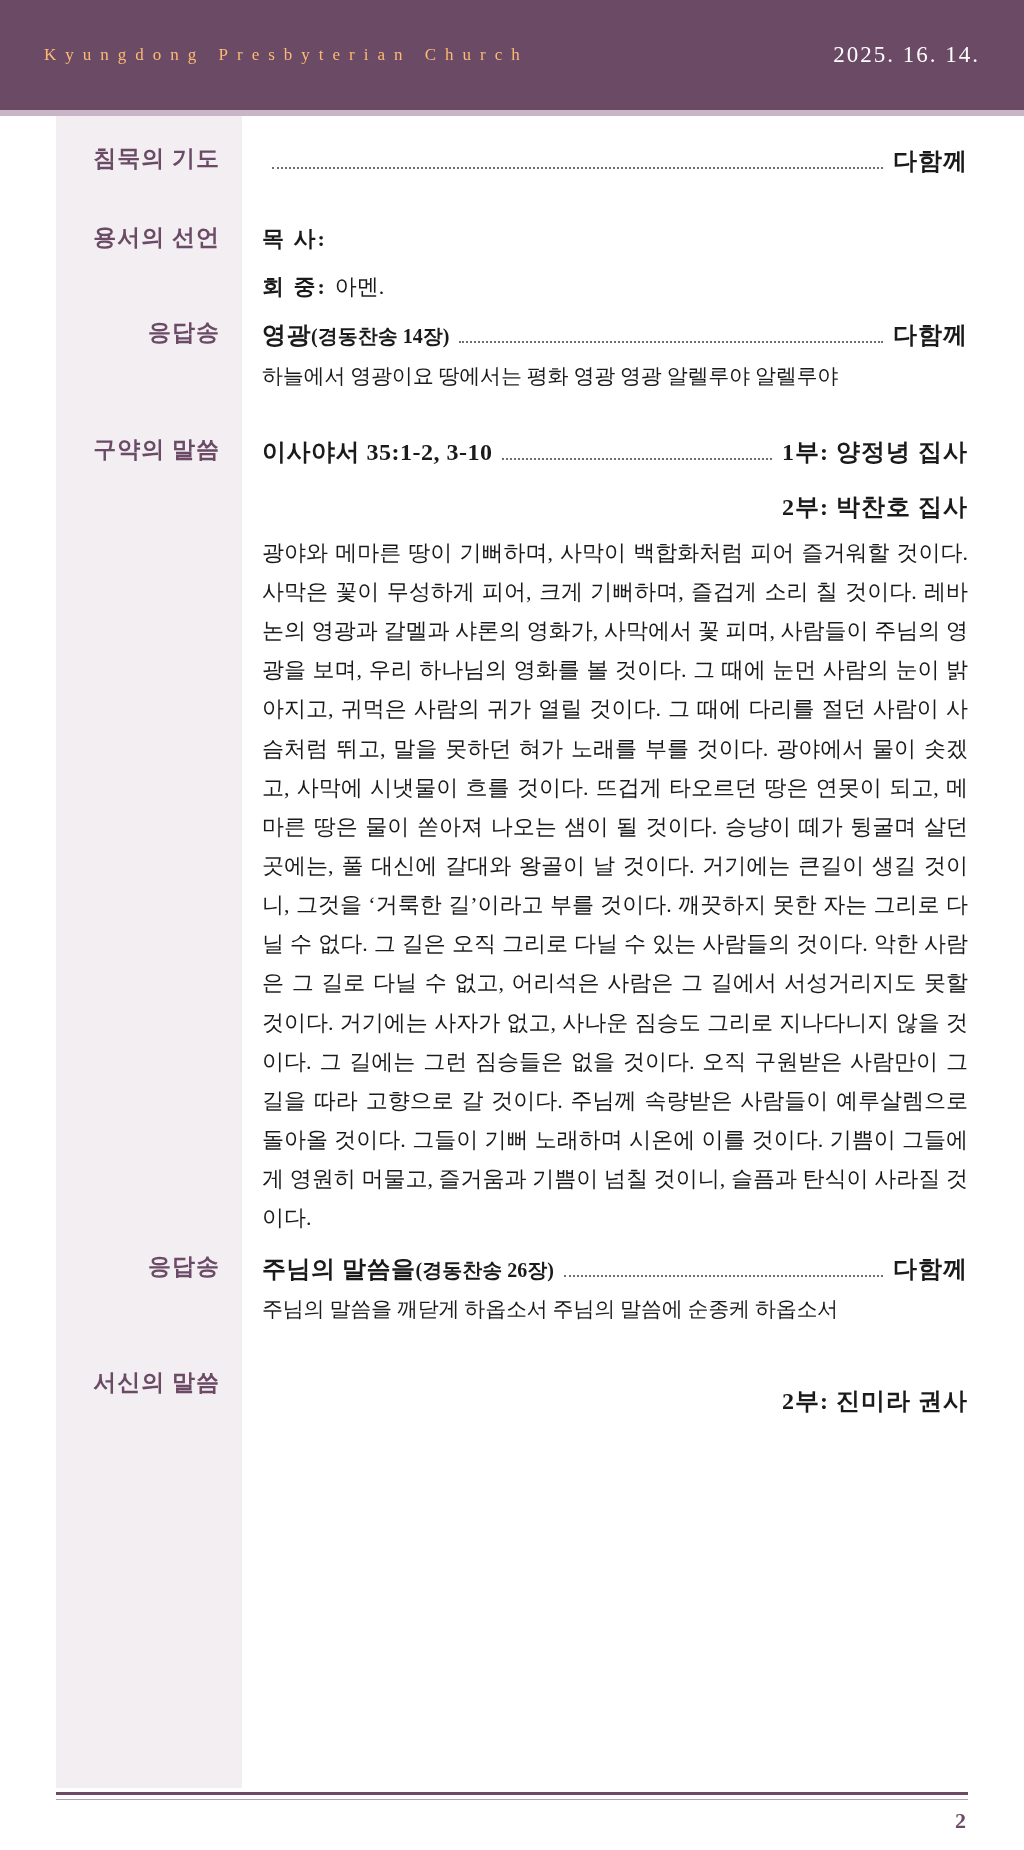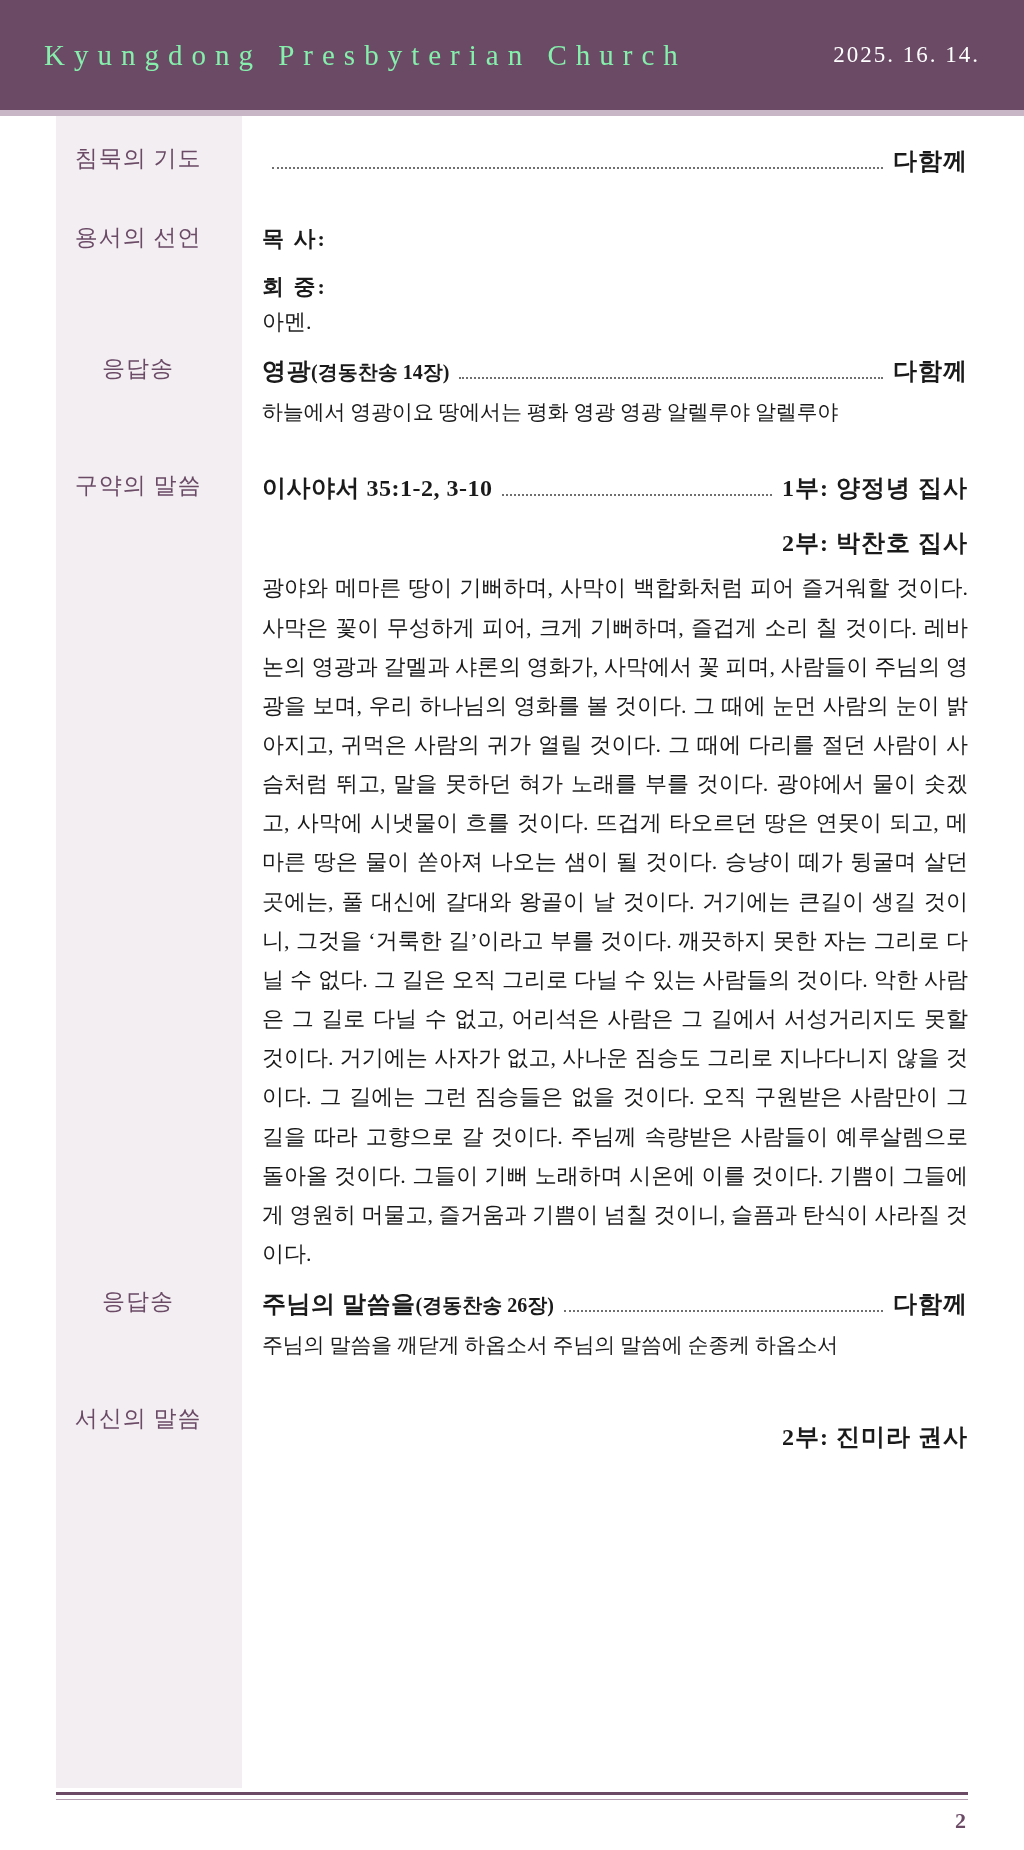--- a/index.html
+++ b/index.html
@@ -31,23 +31,23 @@
     top: 0;
     width: 1024px;
     height: 110px;
     display: flex;
     align-items: center;
     justify-content: space-between;
     padding: 0 44px;
     box-sizing: border-box;
   }
   .church-name {
-    color: #86efac;
-    font-family: "Liberation Serif", serif;
-    font-size: 29px;
+    color: #fdba74;
+    font-family: "Liberation Serif", serif;
+    font-size: 17px;
     letter-spacing: 9px;
     font-weight: 400;
     white-space: nowrap;
   }
   .header-date {
     color: #ffffff;
     font-family: "Liberation Serif", serif;
     font-size: 23px;
     letter-spacing: 2px;
     white-space: nowrap;
@@ -90,23 +90,23 @@
   .row {
     display: flex;
     align-items: flex-start;
     width: 912px;
   }
   .label {
     width: 186px;
     min-width: 186px;
     box-sizing: border-box;
     padding-right: 22px;
-    text-align: center;
-    font-family: "Liberation Serif", serif;
-    font-weight: normal;
+    text-align: right;
+    font-family: "Liberation Serif", serif;
+    font-weight: bold;
     font-size: 23px;
     color: #6b4a66;
     letter-spacing: 1px;
     line-height: 1.5;
   }
   .body {
     flex: 1;
     padding-left: 20px;
     box-sizing: border-box;
     font-size: 22px;
@@ -153,21 +153,20 @@
   .hymn-line {
     font-size: 21px;
     margin-top: 4px;
     letter-spacing: -0.2px;
   }
 
   
   .speaker {
     display: flex;
     align-items: flex-start;
-    flex-direction: column;
   }
   .speaker .who {
     font-weight: bold;
     font-size: 22px;
     white-space: nowrap;
     margin-right: 8px;
     letter-spacing: 2px;
   }
   .speaker .said {
     font-size: 22px;

